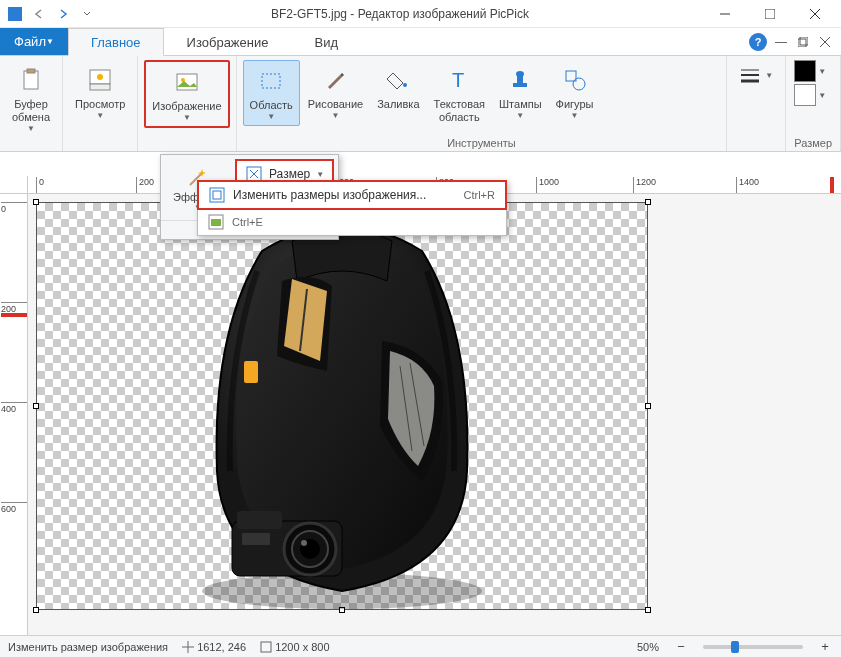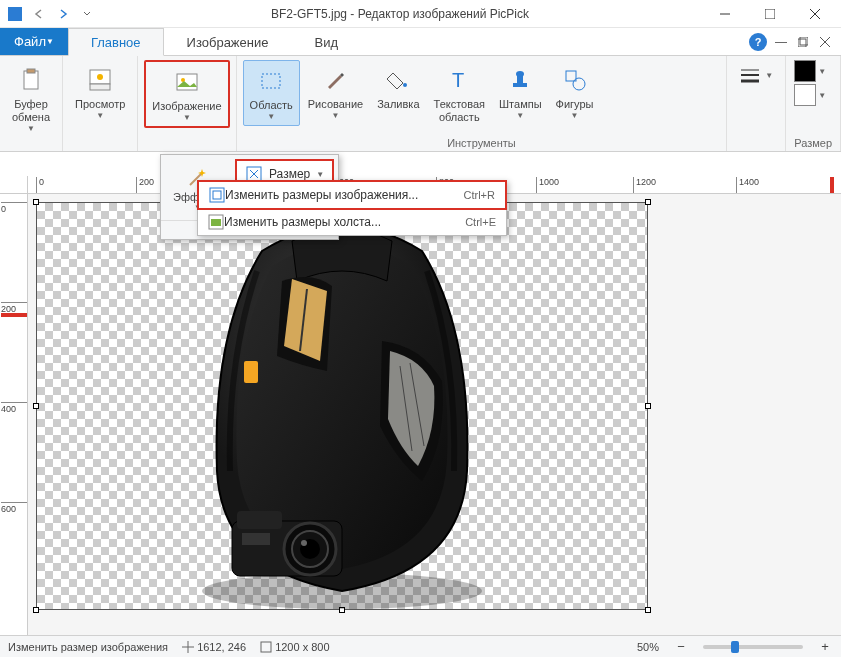--- a/index.html
+++ b/index.html
@@ -48,21 +48,21 @@
 
 .popup { position: absolute; top: 154px; left: 160px; background: #f5f6f7; border: 1px solid #bbb; box-shadow: 2px 2px 6px rgba(0,0,0,0.25); z-index: 100; }
 .popup-top { display: flex; align-items: flex-start; padding: 4px; gap: 4px; border-bottom: 1px solid #ddd; }
 .popup-btn { display: flex; flex-direction: column; align-items: center; padding: 4px 8px; cursor: pointer; }
 .popup-btn .icon { width: 28px; height: 28px; display: flex; align-items: center; justify-content: center; }
 .popup-btn .label { font-size: 11px; color: #444; }
 .size-btn { border: 2px solid #d93025; display: flex; align-items: center; gap: 6px; padding: 4px 8px; cursor: pointer; background: #fff; }
 .size-btn .label { font-size: 12px; }
 .popup-footer-label { font-size: 11px; color: #666; text-align: center; padding: 2px 0 4px; }
 .submenu { position: absolute; top: 180px; left: 197px; width: 310px; background: #fff; border: 1px solid #bbb; box-shadow: 2px 2px 6px rgba(0,0,0,0.25); z-index: 101; }
-.submenu-item { display: flex; align-items: center; padding: 5px 10px; cursor: pointer; font-size: 12px; gap: 0; }
+.submenu-item { display: flex; align-items: center; padding: 5px 10px; cursor: pointer; font-size: 12px; gap: 8px; }
 .submenu-item.highlighted { border: 2px solid #d93025; margin: -1px; }
 .submenu-item .icon { width: 16px; height: 16px; }
 .submenu-item .label { flex: 1; }
 .submenu-item .shortcut { color: #666; font-size: 11px; }
 
 
 .canvas-area { position: absolute; top: 176px; left: 0; right: 0; bottom: 22px; background: #fff; }
 .ruler-h { position: absolute; top: 0; left: 28px; right: 0; height: 18px; background: #fff; border-bottom: 1px solid #ccc; overflow: hidden; }
 .ruler-v { position: absolute; top: 18px; left: 0; width: 28px; bottom: 0; background: #fff; border-right: 1px solid #ccc; overflow: hidden; }
 .ruler-corner { position: absolute; top: 0; left: 0; width: 28px; height: 18px; background: #fff; border-right: 1px solid #ccc; border-bottom: 1px solid #ccc; }
@@ -328,21 +328,20 @@
         <rect x="4" y="4" width="8" height="8" fill="none" stroke="#2b7cd3"></rect>
       </svg>
     <span class="label">Изменить размеры изображения...</span>
     <span class="shortcut">Ctrl+R</span>
   </div>
   <div class="submenu-item">
     <svg class="icon" width="16" height="16">
         <rect x="1" y="1" width="14" height="14" fill="none" stroke="#888"></rect>
         <rect x="3" y="5" width="10" height="7" fill="#7cb342"></rect>
       </svg>
-    <span class="label">Изменить размеры холста...</span>
     <span class="shortcut">Ctrl+E</span>
   </div>
 </div>
 
 <div class="canvas-area">
   <div class="ruler-corner"></div>
   <div class="ruler-h">
     <div class="ruler-tick" style="left:8px">0</div>
     <div class="ruler-tick" style="left:108px">200</div>
     <div class="ruler-tick" style="left:208px">400</div>

